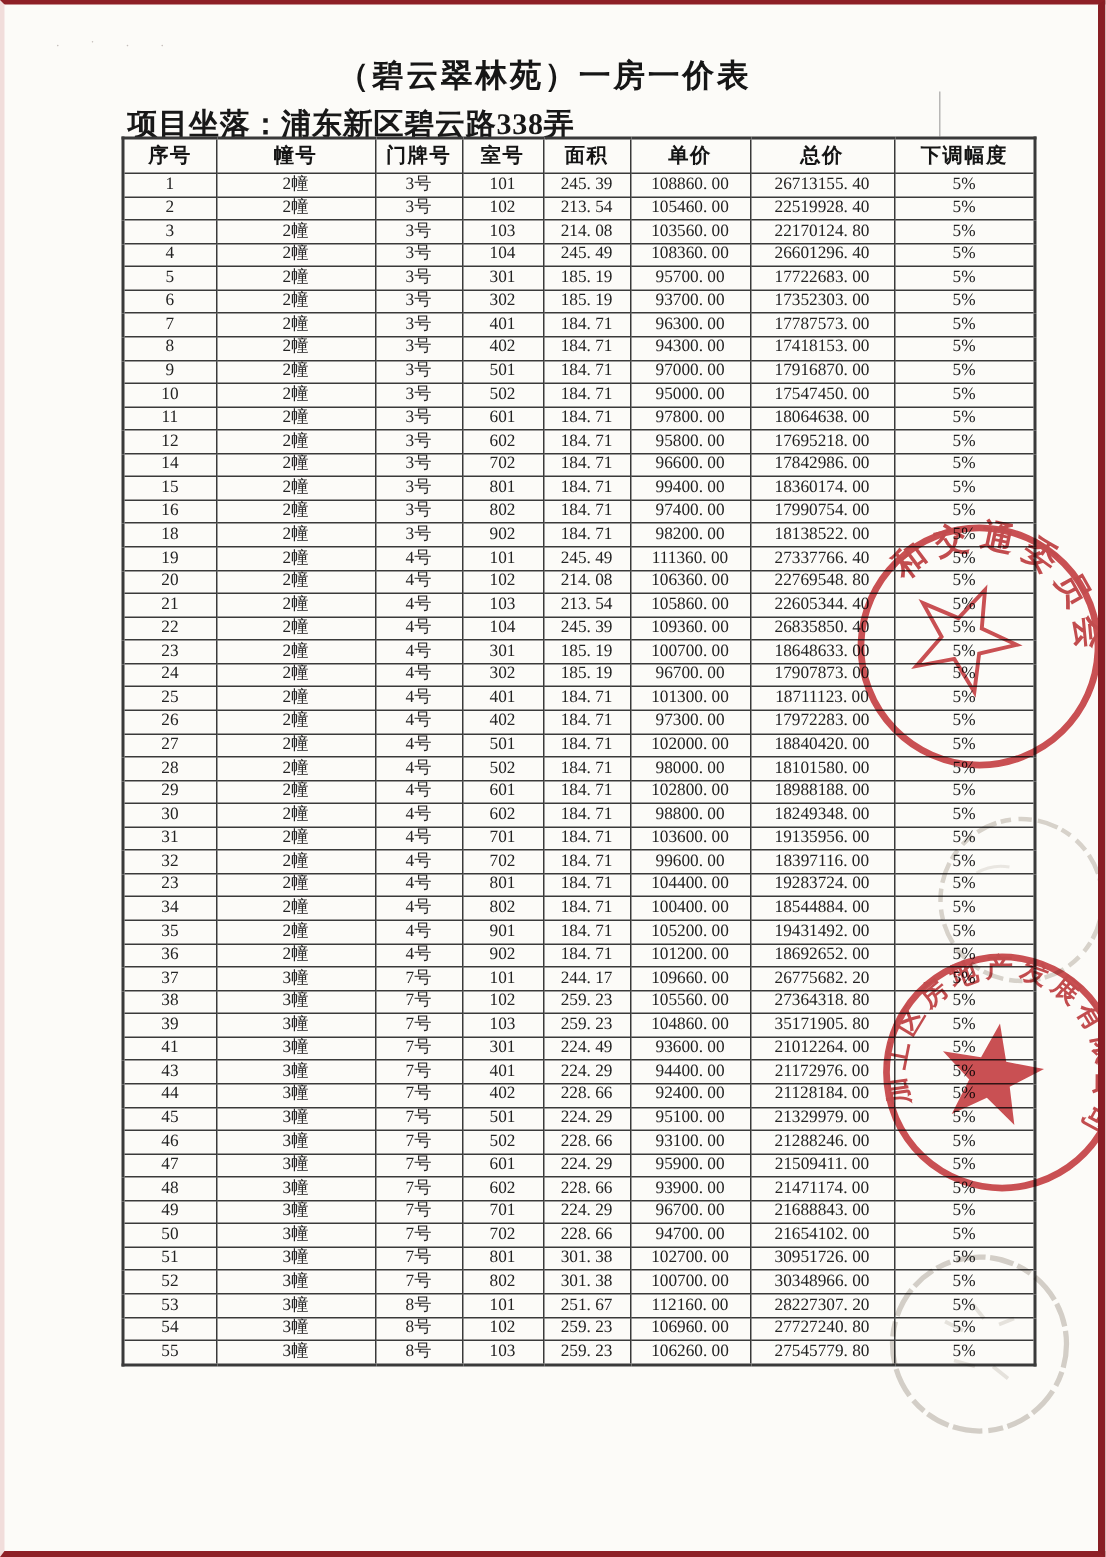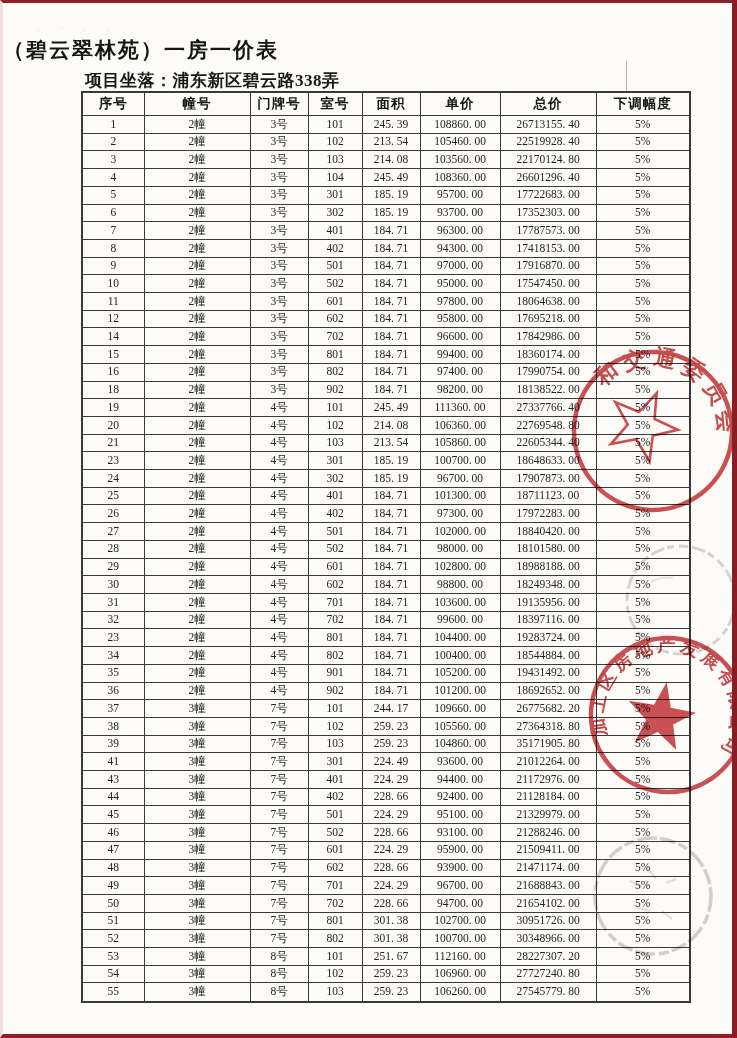--- a/index.html
+++ b/index.html
@@ -8,33 +8,33 @@
     background:#fcfbf8;overflow:hidden;box-sizing:border-box;
     border-top:3px solid #8e2026;border-right:5px solid #881e24;
     border-bottom:4px solid #8e2026;border-left:3px solid #f1dddb;
     font-family:"Liberation Serif","DejaVu Serif",serif;color:#1f1f1f;
   }
   .pencil-marks{
     position:absolute;left:34px;top:22px;font-size:9px;color:#9a8f8a;
     opacity:.55;letter-spacing:9px;user-select:none;
   }
   .doc-title{
-    position:absolute;left:0;top:33px;width:720px;
+    position:absolute;left:0;top:33px;width:720px;text-align:center;
     font-size:21px;font-weight:bold;letter-spacing:2px;color:#161616;
   }
   .location-line{
-    position:absolute;left:82px;top:66px;font-size:17px;font-weight:bold;
+    position:absolute;left:82px;top:66px;font-size:20px;font-weight:bold;
     letter-spacing:.5px;color:#181818;
   }
   .artifact-vline{
     position:absolute;left:623px;top:58px;width:1px;height:30px;
     background:#8a8a8a;opacity:.6;
   }
   table.price-table{
-    position:absolute;left:78px;top:88px;width:608px;height:912px;
+    position:absolute;left:78px;top:88px;width:608px;height:820px;
     border-collapse:collapse;table-layout:fixed;padding-left:36px;
   }
   .price-table th,.price-table td{
     border:1px solid #3a3a3a;text-align:center;vertical-align:middle;
     padding:0;line-height:1;overflow:hidden;white-space:nowrap;
   }
   .price-table th{
     height:22px;font-size:13.5px;font-weight:bold;letter-spacing:1px;
     border-width:2px 1px 1px 1px;color:#151515;
   }
@@ -271,20 +271,30 @@
           <td>21</td>
           <td>2幢</td>
           <td>4号</td>
           <td>103</td>
           <td>213. 54</td>
           <td>105860. 00</td>
           <td>22605344. 40</td>
           <td>5%</td>
         </tr>
         <tr>
+          <td>22</td>
+          <td>2幢</td>
+          <td>4号</td>
+          <td>104</td>
+          <td>245. 39</td>
+          <td>109360. 00</td>
+          <td>26835850. 40</td>
+          <td>5%</td>
+        </tr>
+        <tr>
           <td>23</td>
           <td>2幢</td>
           <td>4号</td>
           <td>301</td>
           <td>185. 19</td>
           <td>100700. 00</td>
           <td>18648633. 00</td>
           <td>5%</td>
         </tr>
         <tr>

